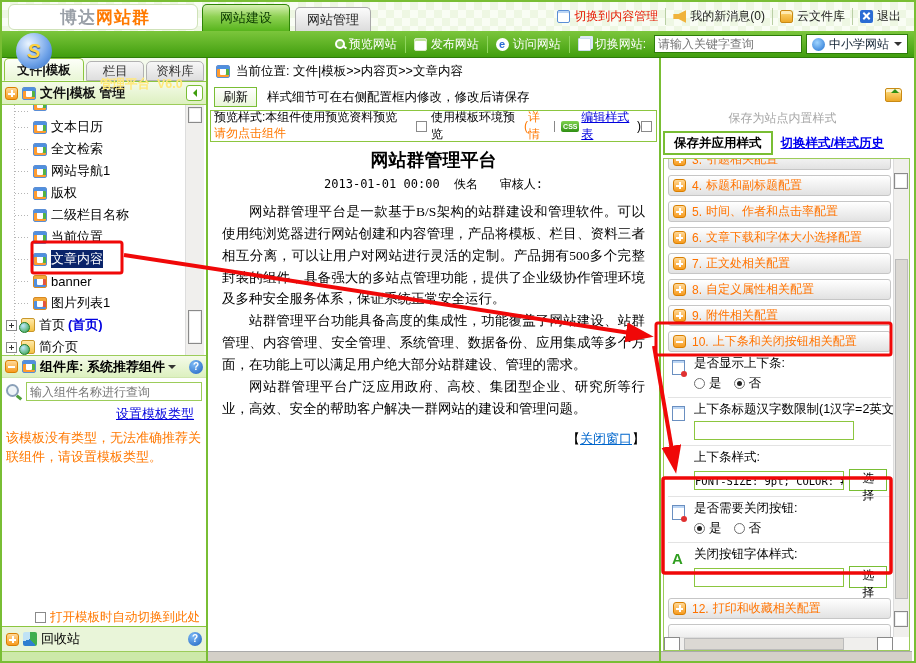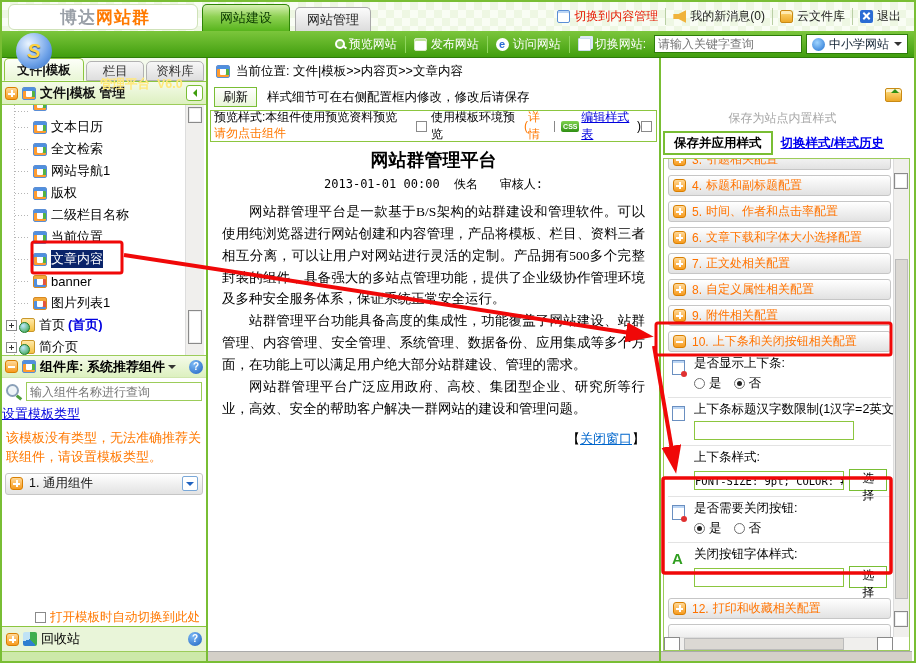--- a/index.html
+++ b/index.html
@@ -104,21 +104,21 @@
   .lib-head .wicon{margin:0 4px;}
   .lib-head .dn{width:0;height:0;border:4px solid transparent;border-top-color:#333;margin:4px 2px 0 3px;}
   .qicon{margin-left:auto;width:14px;height:14px;border-radius:50%;background:radial-gradient(circle at 35% 30%,#7db9f5,#1e62c0);
     color:#fff;font-size:10px;font-weight:bold;text-align:center;line-height:14px;flex:0 0 auto;}
   .qicon::before{content:"?";}
   .lib-search{height:27px;display:flex;align-items:center;padding:8px 4px;justify-content:center;}
   .magbig{width:15px;height:15px;position:relative;margin-right:5px;flex:0 0 auto;}
   .magbig::before{content:"";position:absolute;width:9px;height:9px;border:2px solid #8aa0b8;border-radius:50%;background:#eef4f8;}
   .magbig::after{content:"";position:absolute;width:6px;height:3px;background:#4e9e3c;right:-1px;bottom:0;transform:rotate(40deg);}
   .lib-search input{flex:1;height:19px;border:1px solid #9ccc5a;font-size:12px;color:#aaa;padding:0 3px;}
-  .lib-link{height:20px;text-align:left;padding-right:12px;font-size:13px;}
+  .lib-link{height:20px;text-align:right;padding-right:12px;font-size:13px;}
   .lib-link a{color:#0000dd;text-decoration:underline;cursor:pointer;}
   .lib-warn{padding:4px 4px 0 4px;color:#ff7800;font-size:13px;line-height:1.45;}
   .lib-group{height:22px;margin:6px 3px 0 3px;display:flex;align-items:center;padding:0 4px;
     background:linear-gradient(#fff,#e2e2e2);border:1px solid #c6c6c6;border-radius:3px;font-size:12.5px;}
   .lib-group .lbl{margin-left:6px;color:#111;}
   .dnbtn{margin-left:auto;width:16px;height:15px;background:#fff;border:1px solid #7aa8d8;border-radius:2px;
     display:flex;align-items:center;justify-content:center;cursor:pointer;}
   .dnbtn::before{content:"";width:0;height:0;border:4px solid transparent;border-top-color:#1e62c0;margin-top:4px;}
   .sb-fill{flex:1;}
   .autosw{height:18px;display:flex;align-items:center;justify-content:flex-end;padding-right:6px;
@@ -342,25 +342,20 @@
         <span>组件库: 系统推荐组件</span>
         <span class="dn"></span>
         <span class="qicon"></span>
       </div>
       <div class="lib-search">
         <span class="magbig"></span>
         <input placeholder="输入组件名称进行查询" style="">
       </div>
       <div class="lib-link"><a>设置模板类型</a></div>
       <div class="lib-warn">该模板没有类型，无法准确推荐关联组件，请设置模板类型。</div>
-      <div class="lib-group">
-        <span class="pm plus"></span>
-        <span class="lbl">1. 通用组件</span>
-        <span class="dnbtn"></span>
-      </div>
       <div class="sb-fill"></div>
       <div class="autosw">
         <span class="cbx"></span>
         <span>打开模板时自动切换到此处</span>
       </div>
       <div class="recycle">
         <span class="pm plus"></span>
         <span class="rico"></span>
         <span>回收站</span>
         <span class="qicon"></span>

